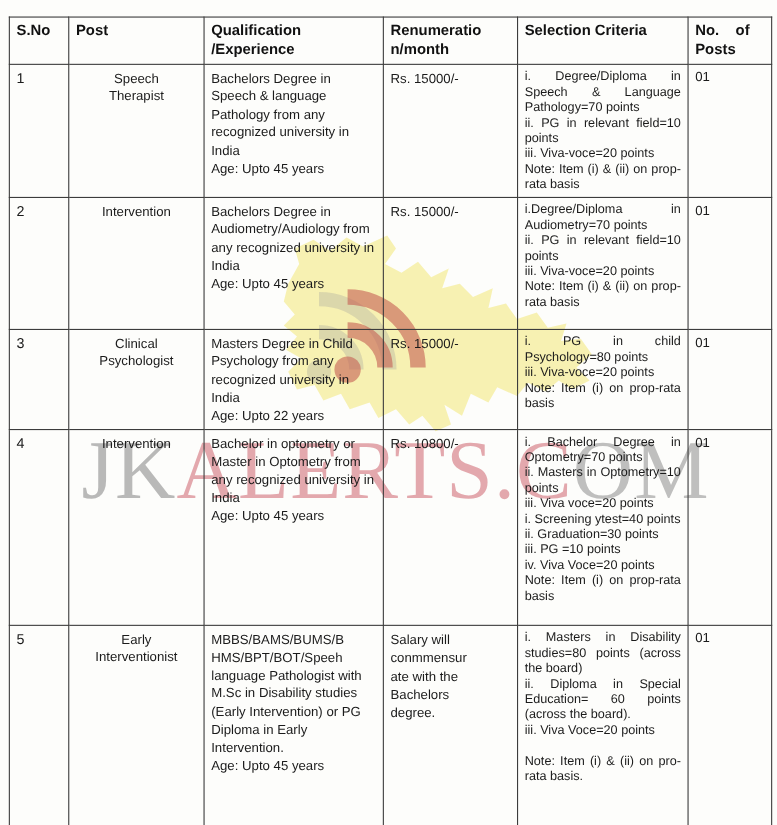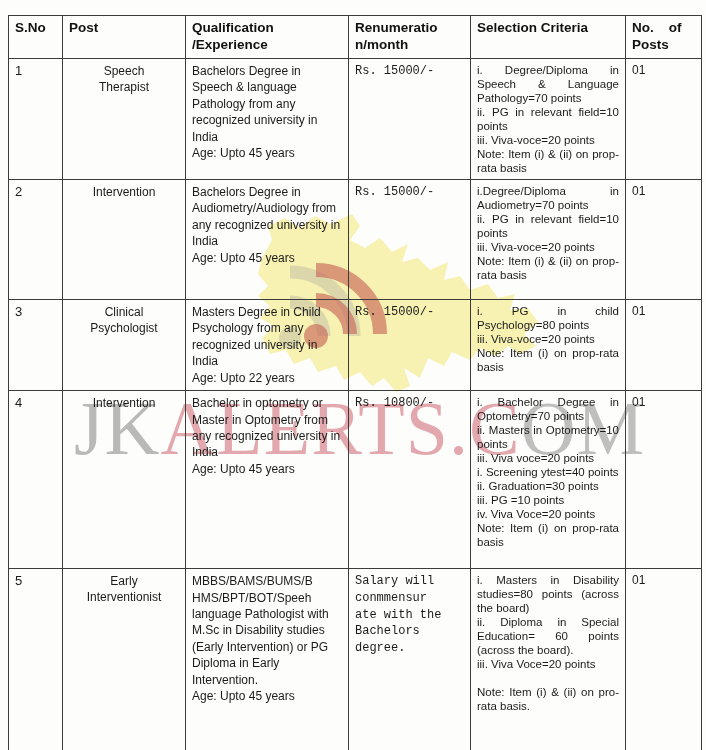--- a/index.html
+++ b/index.html
@@ -17,21 +17,21 @@
   
   table.doc{border-collapse:collapse;table-layout:fixed;width:693px;margin:15px 0 0 8px;
             position:relative;z-index:1;background:transparent;}
   .doc th,.doc td{border:1px solid #3c3c3c;vertical-align:top;padding:4px 6px;
                   color:#1b1b1b;overflow:hidden;overflow-wrap:break-word;}
   .doc th{font-size:13.5px;font-weight:bold;text-align:left;white-space:pre-wrap;line-height:1.25;color:#111;}
   .cell{white-space:pre-line;}
   .sno{font-size:13px;padding-left:9px;}
   .post{font-size:12px;line-height:1.35;text-align:center;}
   .qual{font-size:12px;line-height:1.37;margin-left:28px;}
-  .pay{font-size:12px;line-height:1.4;font-family:Liberation Mono, monospace;}
+  .pay{font-size:12px;line-height:1.4;}
   .crit{font-size:11.5px;line-height:1.22;text-align:justify;}
   .posts{font-size:12px;}
   tr.hdr{height:37px;padding-left:34px;} tr.r1{height:121px;} tr.r2{height:120px;}
   tr.r3{height:75px;}  tr.r4{height:178px;} tr.r5{height:188px;}
 </style>
 </head>
 <body>
 
 <div class="page">
 

